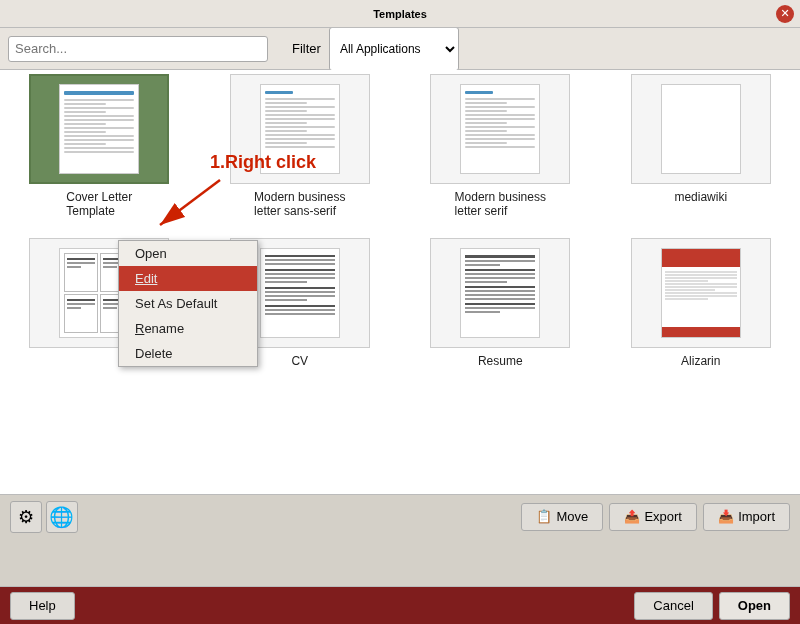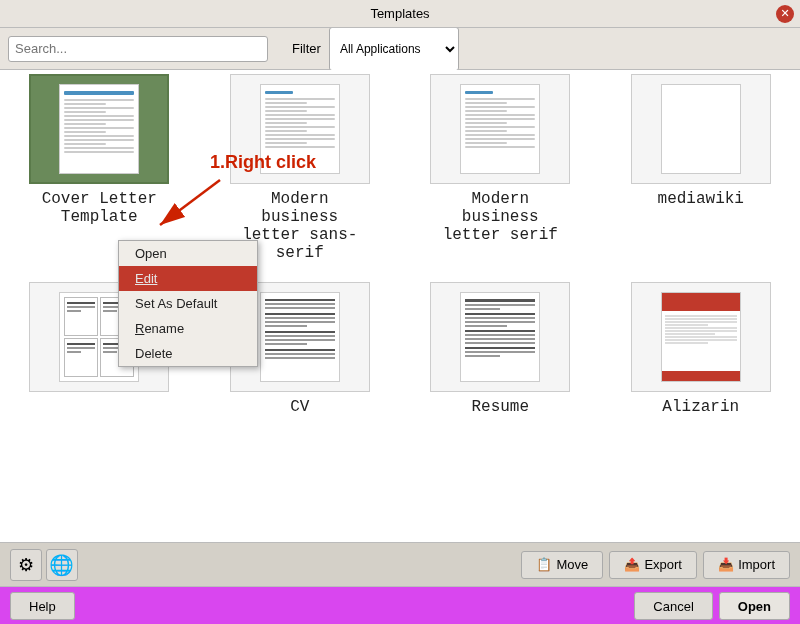--- a/index.html
+++ b/index.html
@@ -18,22 +18,22 @@
       background: #e8e4de;
       border-bottom: 1px solid #bbb;
       display: flex;
       align-items: center;
       justify-content: center;
       height: 28px;
       position: relative;
       flex-shrink: 0;
     }
     .title-bar-title {
-      font-size: 13px;
-      font-weight: normal;
+      font-size: 11px;
+      font-weight: bold;
     }
     .title-bar-close {
       position: absolute;
       right: 6px;
       top: 50%;
       transform: translateY(-50%);
       width: 18px;
       height: 18px;
       border-radius: 50%;
       background: #c0392b;
@@ -113,25 +113,23 @@
       justify-content: center;
       margin-bottom: 6px;
       position: relative;
       overflow: hidden;
     }
     .template-thumb.selected {
       background: #6a8a5a;
       border: 2px solid #5a7a4a;
     }
     .template-label {
-      text-align: center;
-      font-size: 16px;
+      font-size: 12px;
       color: #222;
       max-width: 140px;
-      font-family: Liberation Mono, monospace;
     }
     
     .doc-preview {
       width: 80px;
       height: 90px;
       background: white;
       border: 1px solid #ccc;
       padding: 4px;
       position: relative;
     }
@@ -215,28 +213,29 @@
       border-radius: 3px;
       background: #e0ddd8;
       cursor: pointer;
       font-size: 13px;
       display: flex;
       align-items: center;
       gap: 4px;
     }
     
     .footer {
-      background: #d946ef;
+      background: #7f1d1d;
       border-top: 1px solid #bbb;
       display: flex;
-      align-items: flex-start;
+      align-items: center;
       justify-content: space-between;
       padding: 5px 10px;
       height: 38px;
       flex-shrink: 0;
+      margin-top: 48px;
     }
     .footer-btn {
       height: 28px;
       padding: 0 18px;
       border: 1px solid #aaa;
       border-radius: 3px;
       background: #e0ddd8;
       cursor: pointer;
       font-size: 13px;
     }

